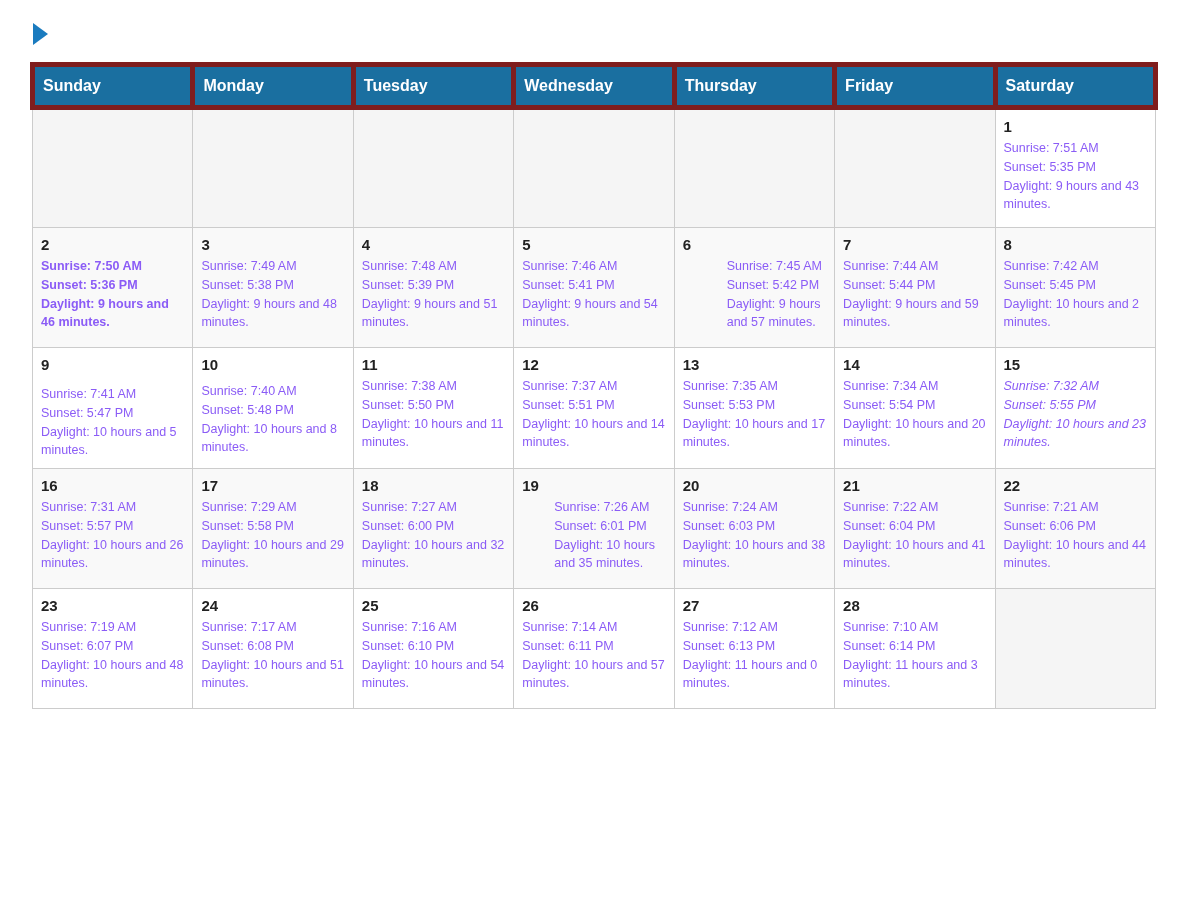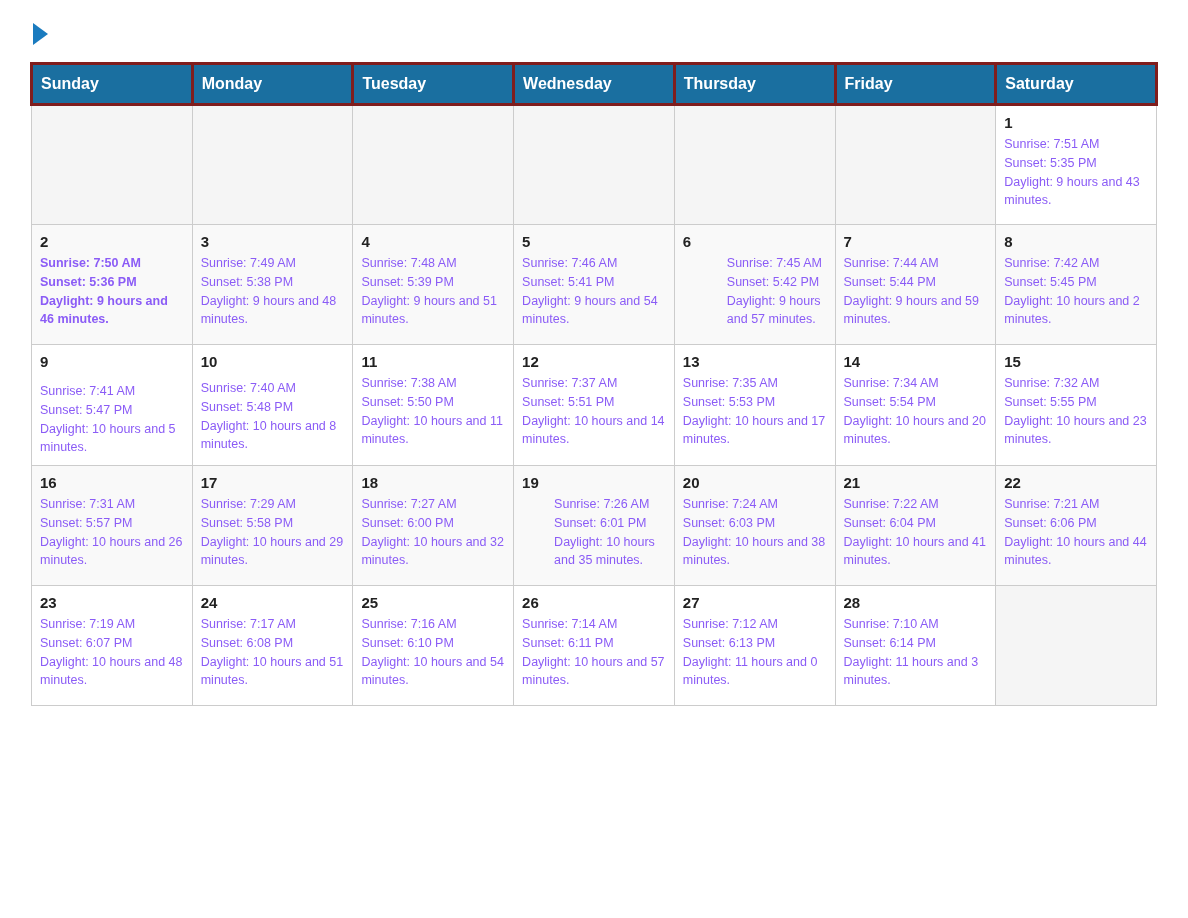--- a/index.html
+++ b/index.html
@@ -40,21 +40,21 @@
       border-collapse: collapse;
       table-layout: fixed;
     }
     .calendar-table thead th {
       background-color: #1a6fa0;
       color: #fff;
       padding: 10px 8px;
       font-size: 16px;
       font-weight: bold;
       text-align: left;
-      border: 3px solid #7f1d1d;
+      border: 5px solid #7f1d1d;
     }
     .calendar-table tbody td {
       vertical-align: top;
       padding: 8px;
       border: 1px solid #ccc;
       height: 120px;
       font-size: 13px;
       color: #333;
       background: #fff;
     }
@@ -214,21 +214,21 @@
 Daylight: 10 hours and 17 minutes.</div>
         </td>
         <td>
           <span class="day-number">14</span>
           <div class="day-info" style="white-space: pre-line;">Sunrise: 7:34 AM
 Sunset: 5:54 PM
 Daylight: 10 hours and 20 minutes.</div>
         </td>
         <td>
           <span class="day-number">15</span>
-          <div class="day-info" style="white-space: pre-line;">Sunrise: 7:32 AM
+          <div class="day-info" style="white-space: pre-line; font-style: italic;">Sunrise: 7:32 AM
 Sunset: 5:55 PM
 Daylight: 10 hours and 23 minutes.</div>
         </td>
       </tr>
       <tr>
         <td>
           <span class="day-number">16</span>
           <div class="day-info" style="white-space: pre-line;">Sunrise: 7:31 AM
 Sunset: 5:57 PM
 Daylight: 10 hours and 26 minutes.</div>

